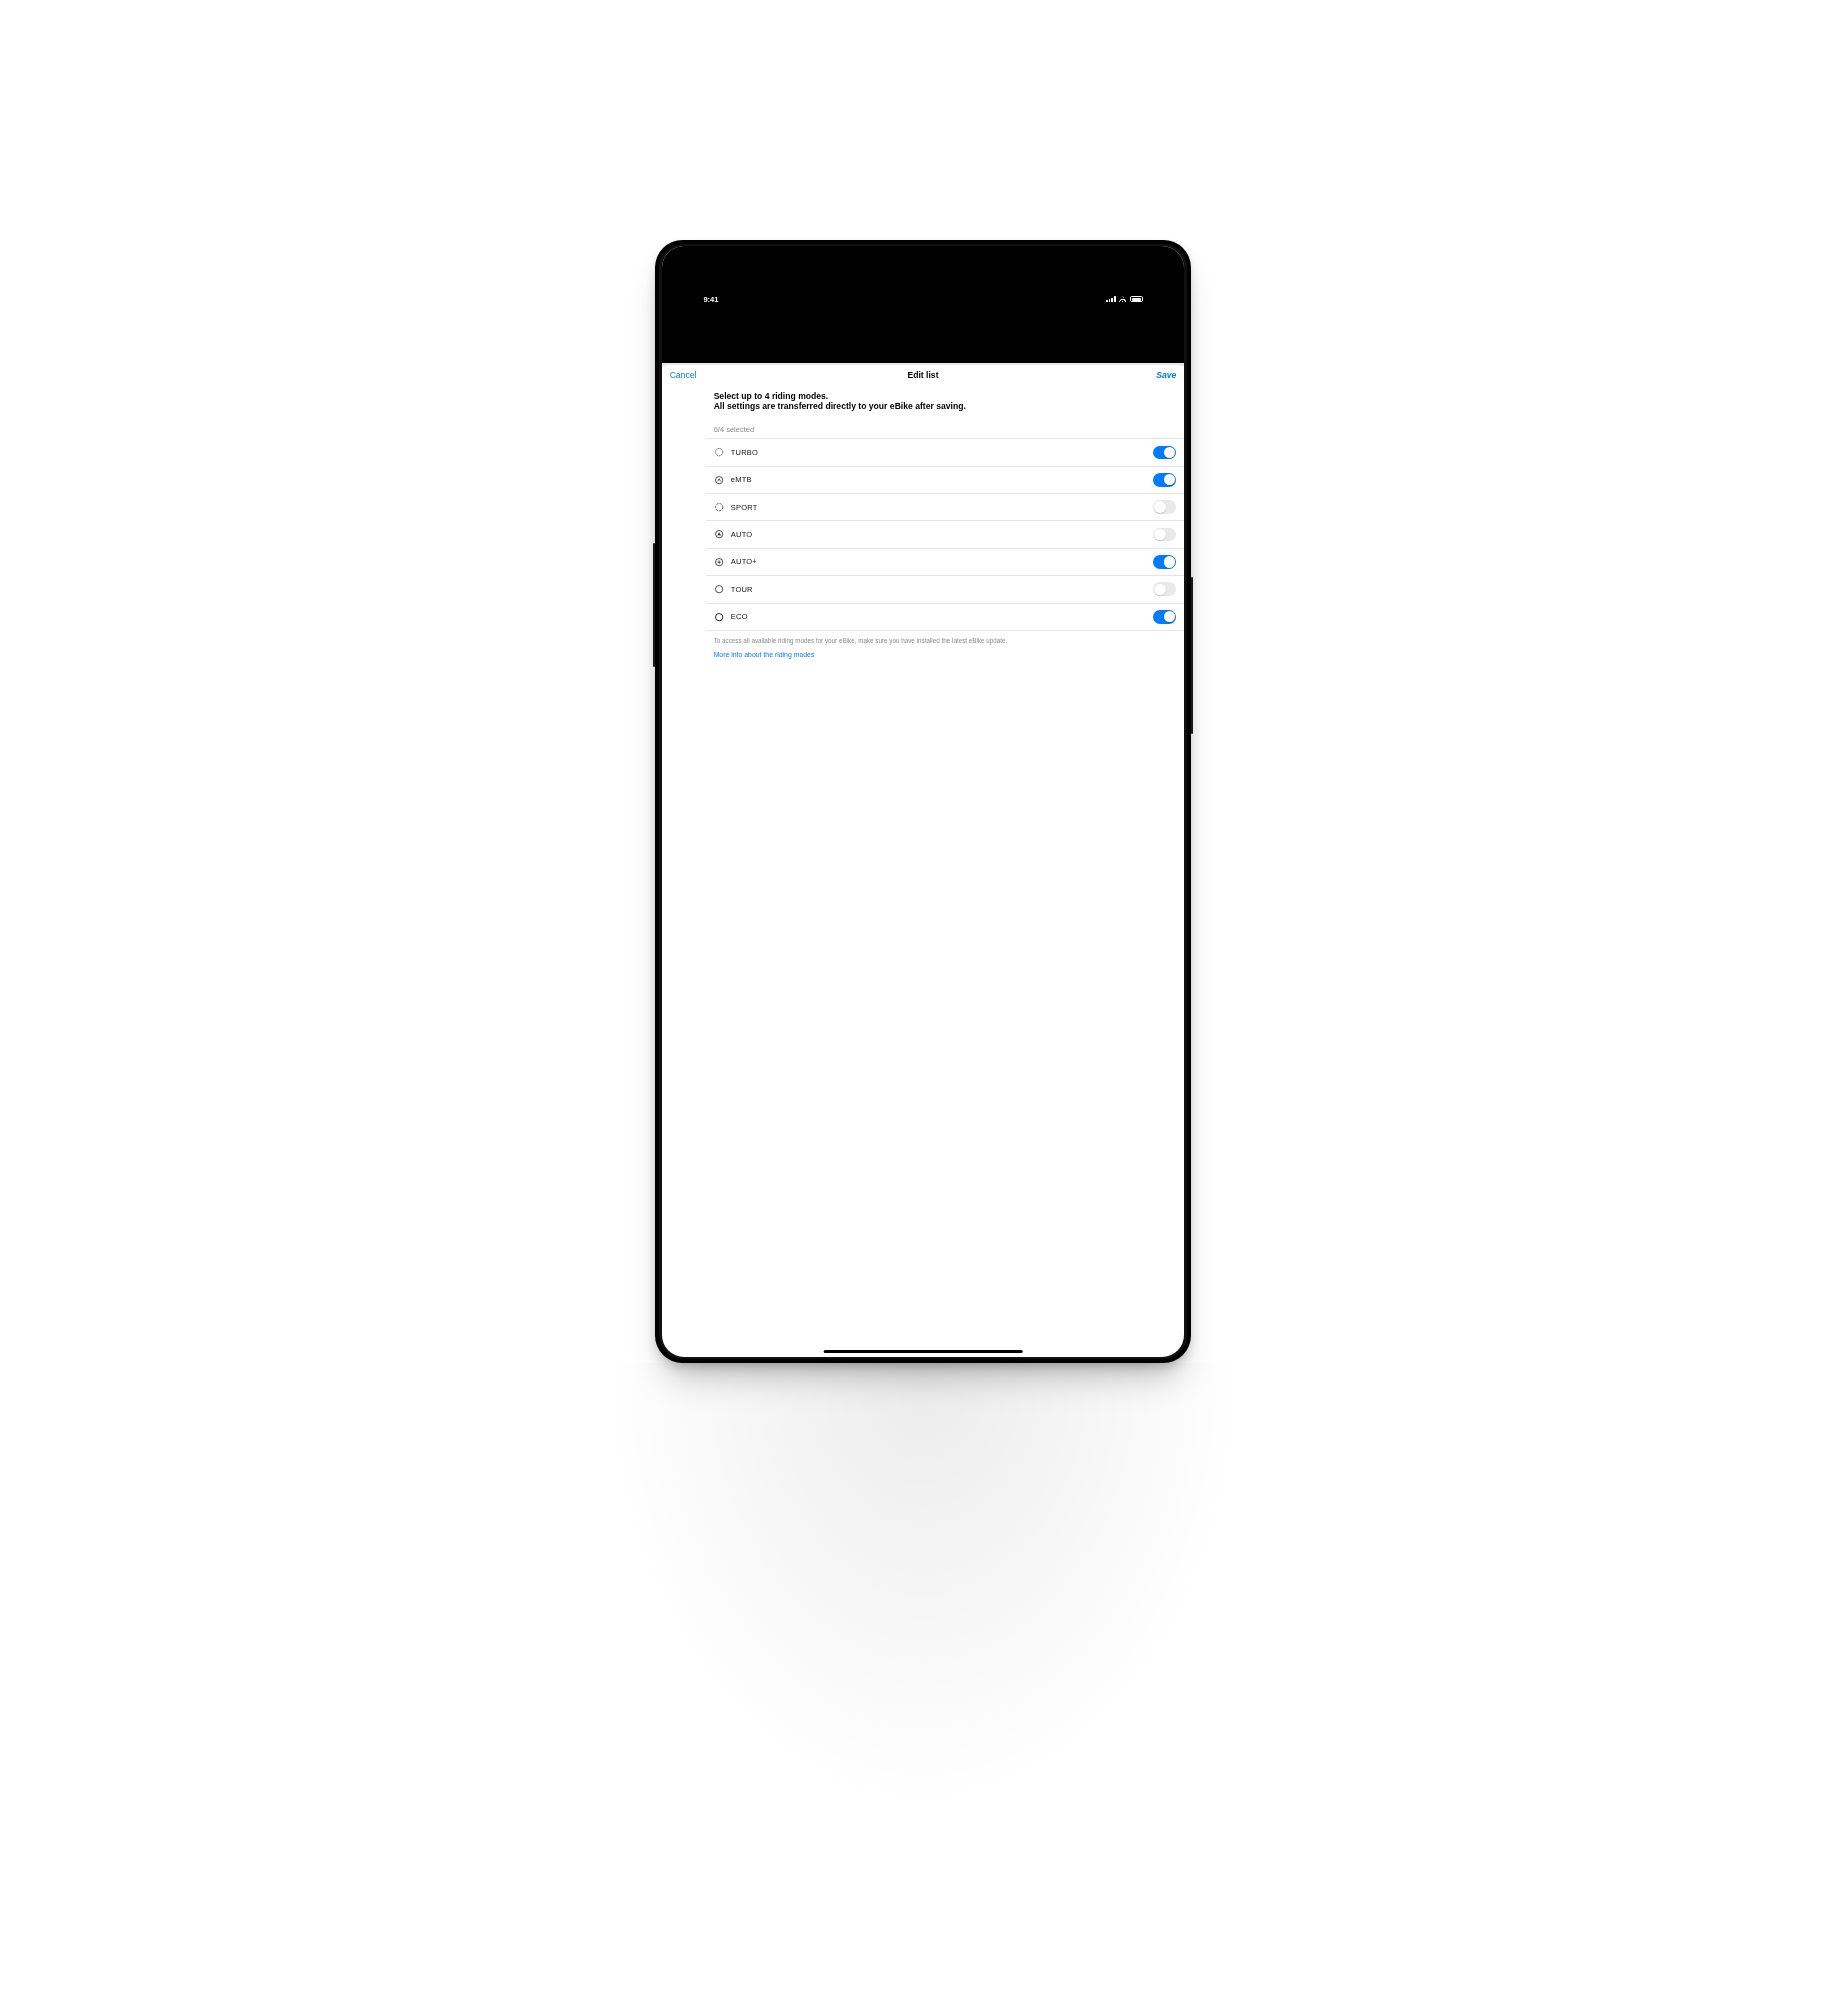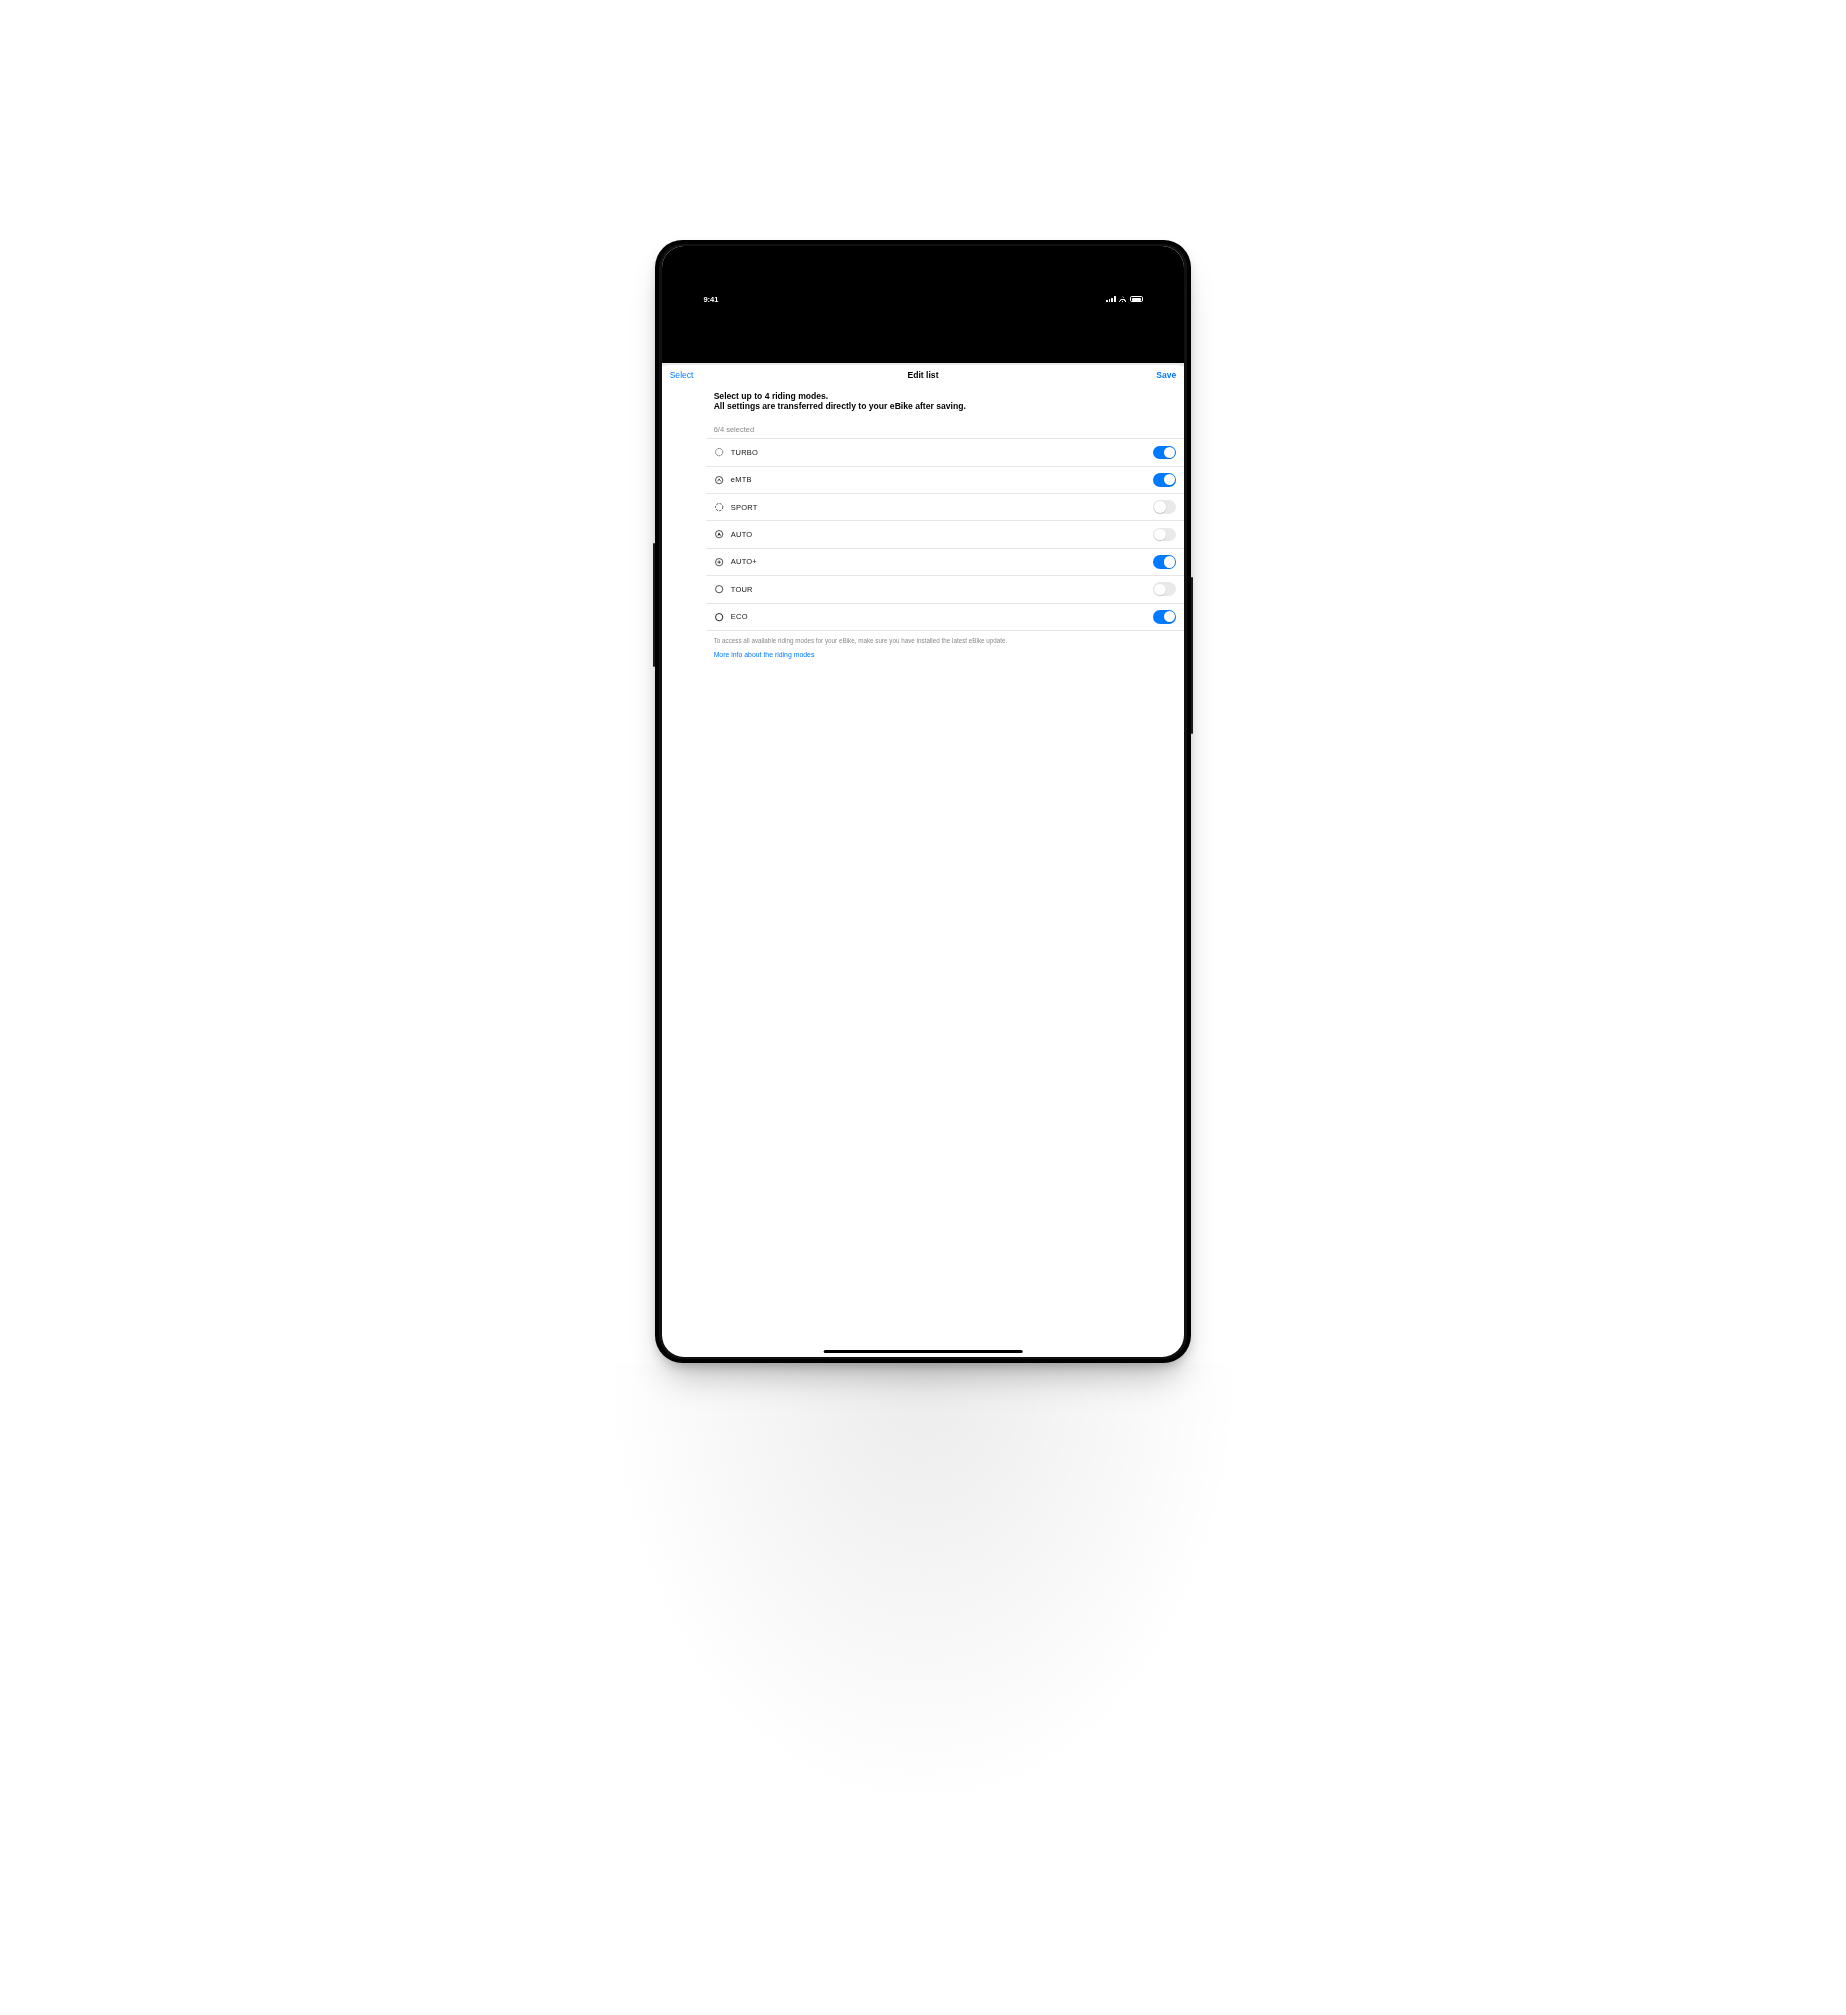--- a/index.html
+++ b/index.html
@@ -121,21 +121,21 @@
     justify-content: space-between;
     padding: 5.7px 8px 4.6px;
     background:#fff;
     border-top-left-radius: 6.9px;
     border-top-right-radius: 6.9px;
     margin-top:-1.7px;
     position:relative;
   }
   .nav-btn { font-size:8.6px; color:#007aff; }
   .nav-title { font-size:8.6px; font-weight:600; color:#000; position:absolute; left:0; right:0; text-align:center; pointer-events:none;}
-  .nav-save { font-weight:600; }
+  .nav-save { font-weight:600;font-style:italic; }
 
   
   .content {
     flex:1;
     overflow:hidden;
     padding: 3.4px 0 0 0;
     font-size: 8px;
     margin-left: 44px;
   }
   .headline {
@@ -246,21 +246,21 @@
               <span></span>
           </span>
           <span class="wifi"></span>
           <span class="batt"></span>
         </div>
       </div>
 
       <div class="sheet-backdrop"></div>
 
       <div class="navbar">
-        <span class="nav-btn">Select</span>
+        <span class="nav-btn">Cancel</span>
         <span class="nav-title">Edit list</span>
         <span class="nav-btn nav-save">Save</span>
       </div>
 
       <div class="content">
         <div class="headline">
           <div>Select up to 4 riding modes.</div>
           <div class="sub">All settings are transferred directly to your eBike after saving.</div>
         </div>
 

